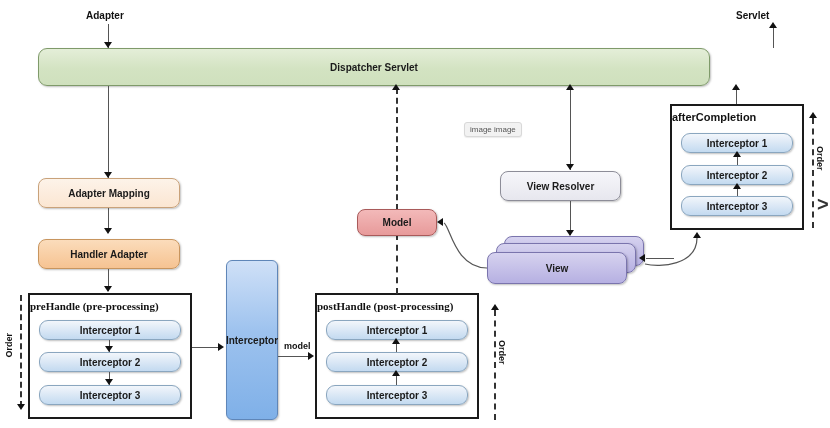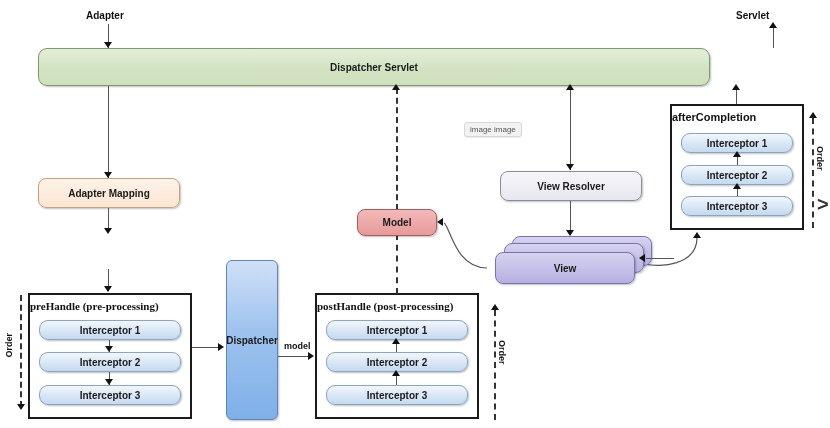--- a/index.html
+++ b/index.html
@@ -12,21 +12,21 @@
         display:flex;align-items:center;justify-content:center;text-align:center;
         font-size:10px;font-weight:bold;color:#1a1a1a;
         box-shadow:1px 1px 2px rgba(0,0,0,0.25);}
 
   .n-dispatcher{background:linear-gradient(180deg,#e4eed8 0%,#d3e3c2 55%,#cfe0bd 100%);
                 border-color:#7f9a6a;border-radius:9px;}
   .n-handlermapping{background:linear-gradient(180deg,#fdf3e9 0%,#fbe6d2 100%);border-color:#c9a27a;}
   .n-handleradapter{background:linear-gradient(180deg,#fbdcbb 0%,#f6c392 100%);border-color:#c8955e;}
   .n-controller{background:linear-gradient(180deg,#cfe0f7 0%,#9dc2ee 45%,#7fb0e8 100%);border-color:#5f86b8;border-radius:6px;}
   .n-model{background:linear-gradient(180deg,#f3b9b9 0%,#e79a9a 100%);border-color:#a95a5a;}
-  .n-view{background:linear-gradient(180deg,#d6d2ef 0%,#b6b0e2 100%);border-color:#7a74ad;margin-left:8px;}
+  .n-view{background:linear-gradient(180deg,#d6d2ef 0%,#b6b0e2 100%);border-color:#7a74ad;}
   .n-viewresolver{background:linear-gradient(180deg,#f6f6fa 0%,#e7e7ee 100%);border-color:#8d8d98;}
   .n-interceptor{background:linear-gradient(180deg,#f2f6fb 0%,#dde9f6 45%,#c3daf0 100%);
                  border-color:#8aa6bf;border-radius:9px;font-weight:bold;}
 
   
   .group{position:absolute;box-sizing:border-box;border:2px solid #1a1a1a;background:#ffffff;}
   .group-title{position:absolute;left:0;right:0;top:5px;text-align:left;
                font-size:11px;font-weight:bold;color:#111;font-family:"Liberation Serif",serif;}
   .group-title.sans{font-family:"Liberation Sans",sans-serif;}
 
@@ -74,20 +74,23 @@
   <div class="ln vline" style="left:108px;top:86px;height:92px;"></div>
   <div class="arrow-down" style="left:104px;top:172px;"></div>
 
   <div class="node n-handlermapping" style="left:38px;top:178px;width:142px;height:30px;">
     <span>Adapter Mapping</span>
   </div>
 
   <div class="ln vline" style="left:108px;top:208px;height:24px;"></div>
   <div class="arrow-down" style="left:104px;top:228px;"></div>
 
+  <div class="node n-handleradapter" style="left:38px;top:239px;width:142px;height:30px;">
+    <span>Handler Adapter</span>
+  </div>
 
   <div class="ln vline" style="left:108px;top:269px;height:22px;"></div>
   <div class="arrow-down" style="left:104px;top:286px;"></div>
 
   <div class="group" style="left:28px;top:293px;width:164px;height:126px;">
     <div class="group-title">preHandle (pre-processing)</div>
   </div>
   <div class="node n-interceptor" style="left:39px;top:320px;width:142px;height:20px;">
     <span>Interceptor 1</span>
   </div>
@@ -100,21 +103,21 @@
   <div class="ln vline" style="left:109px;top:340px;height:12px;"></div>
   <div class="arrow-down" style="left:105px;top:346px;"></div>
   <div class="ln vline" style="left:109px;top:372px;height:13px;"></div>
   <div class="arrow-down" style="left:105px;top:379px;"></div>
 
   <div class="dash-v" style="left:20px;top:295px;height:112px;"></div>
   <div class="arrow-down" style="left:17px;top:404px;"></div>
   <div class="order-lbl" style="left:4px;top:333px;">Order</div>
 
   <div class="node n-controller" style="left:226px;top:260px;width:52px;height:160px;">
-    <span>Dispatcher</span>
+    <span>Interceptor</span>
   </div>
 
   <div class="ln hline" style="left:192px;top:347px;width:28px;"></div>
   <div class="arrow-right" style="left:218px;top:343px;"></div>
 
   <div class="ln hline" style="left:278px;top:356px;width:32px;"></div>
   <div class="arrow-right" style="left:308px;top:352px;"></div>
   <div class="lbl" style="left:284px;top:341px;font-size:9px;">model</div>
 
   <div class="group" style="left:315px;top:293px;width:164px;height:126px;">
@@ -150,21 +153,21 @@
     <path d="M 487 268 C 455 268 450 226 444 223"></path>
     <path d="M 697 238 C 697 265 660 268 645 264"></path>
   </svg>
   <div class="arrow-left" style="left:437px;top:218px;"></div>
   <div class="arrow-up" style="left:693px;top:232px;"></div>
 
   <div class="ln vline" style="left:570px;top:88px;height:82px;"></div>
   <div class="arrow-up" style="left:566px;top:84px;"></div>
   <div class="arrow-down" style="left:566px;top:164px;"></div>
 
-  <div class="node n-viewresolver" style="left:500px;top:171px;width:142px;height:30px;align-items:center;">
+  <div class="node n-viewresolver" style="left:500px;top:171px;width:121px;height:30px;align-items:center;">
     <span>View Resolver</span>
   </div>
 
   <div class="ln vline" style="left:570px;top:201px;height:34px;"></div>
   <div class="arrow-down" style="left:566px;top:230px;"></div>
 
   <div class="node n-view" style="left:504px;top:236px;width:140px;height:30px;"></div>
   <div class="node n-view" style="left:496px;top:243px;width:140px;height:30px;"></div>
   <div class="node n-view" style="left:487px;top:252px;width:140px;height:32px;">
     <span>View</span>

